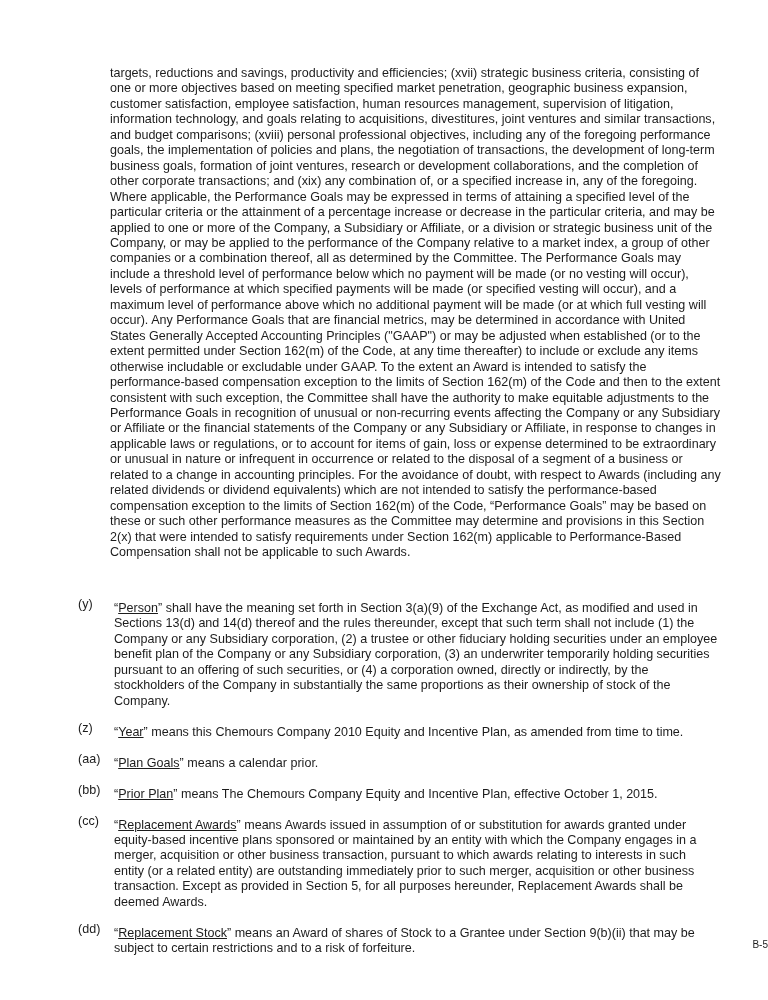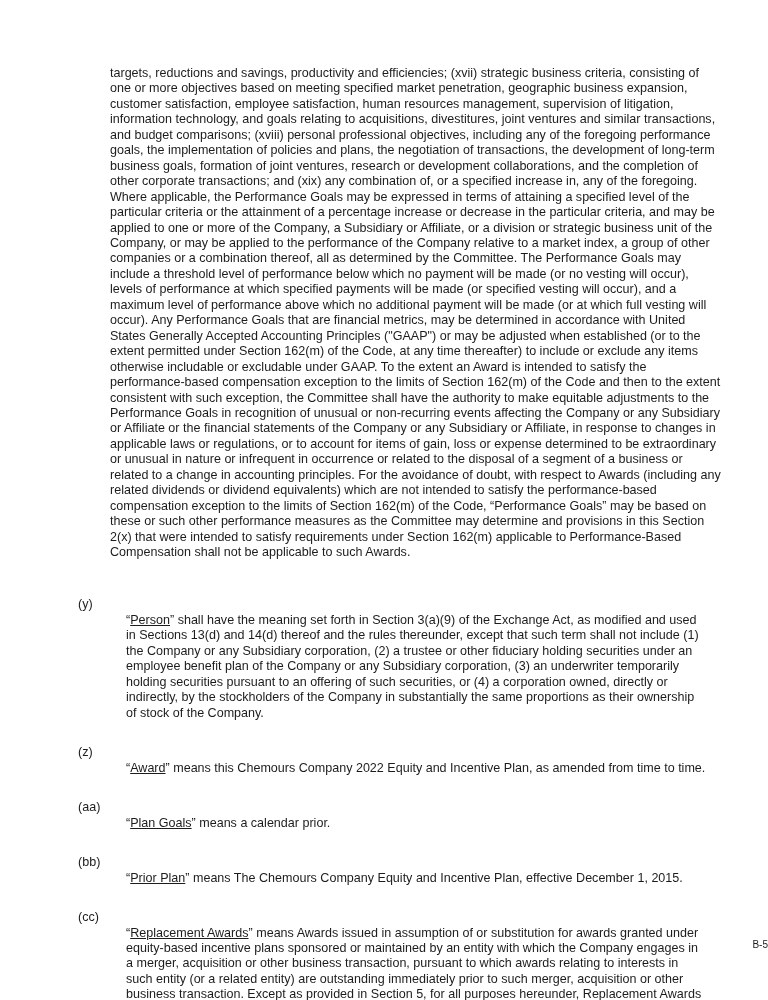--- a/index.html
+++ b/index.html
@@ -44,21 +44,21 @@
     display: flex;
     margin: 0 0 7.5px 0;
   }
   .def-label {
     flex: 0 0 32px;
     width: 32px;
     white-space: nowrap;
   }
   .def-body {
     flex: 1 1 auto;
-    margin: 16px;
+    margin: 4px;
   }
   .term {
     text-decoration: underline;
     text-underline-offset: 1px;
   }
   .footer {
     position: absolute;
     left: 0;
     width: 768px;
     top: 937px;
@@ -75,31 +75,31 @@
 
   <ol class="defs">
 
     <li class="def">
       <span class="def-label">(y)</span>
       <p class="def-body"><span>“</span><span class="term">Person</span><span>”</span><span> shall have the meaning set forth in Section 3(a)(9) of the Exchange Act, as modified and used in Sections 13(d) and 14(d) thereof and the rules thereunder, except that such term shall not include (1) the Company or any Subsidiary corporation, (2) a trustee or other fiduciary holding securities under an employee benefit plan of the Company or any Subsidiary corporation, (3) an underwriter temporarily holding securities pursuant to an offering of such securities, or (4) a corporation owned, directly or indirectly, by the stockholders of the Company in substantially the same proportions as their ownership of stock of the Company.</span></p>
     </li>
 
     <li class="def">
       <span class="def-label">(z)</span>
-      <p class="def-body"><span>“</span><span class="term">Award</span><span>”</span><span> means this Chemours Company 2022 Equity and Incentive Plan, as amended from time to time.</span></p>
+      <p class="def-body"><span>“</span><span class="term">Year</span><span>”</span><span> means this Chemours Company 2010 Equity and Incentive Plan, as amended from time to time.</span></p>
     </li>
 
     <li class="def">
       <span class="def-label">(aa)</span>
       <p class="def-body"><span>“</span><span class="term">Plan Goals</span><span>”</span><span> means a calendar prior.</span></p>
     </li>
 
     <li class="def">
       <span class="def-label">(bb)</span>
-      <p class="def-body"><span>“</span><span class="term">Prior Plan</span><span>”</span><span> means The Chemours Company Equity and Incentive Plan, effective December 1, 2015.</span></p>
+      <p class="def-body"><span>“</span><span class="term">Prior Plan</span><span>”</span><span> means The Chemours Company Equity and Incentive Plan, effective October 1, 2015.</span></p>
     </li>
 
     <li class="def">
       <span class="def-label">(cc)</span>
       <p class="def-body"><span>“</span><span class="term">Replacement Awards</span><span>”</span><span> means Awards issued in assumption of or substitution for awards granted under equity-based incentive plans sponsored or maintained by an entity with which the Company engages in a merger, acquisition or other business transaction, pursuant to which awards relating to interests in such entity (or a related entity) are outstanding immediately prior to such merger, acquisition or other business transaction. Except as provided in Section 5, for all purposes hereunder, Replacement Awards shall be deemed Awards.</span></p>
     </li>
 
     <li class="def">
       <span class="def-label">(dd)</span>
       <p class="def-body"><span>“</span><span class="term">Replacement Stock</span><span>”</span><span> means an Award of shares of Stock to a Grantee under Section 9(b)(ii) that may be subject to certain restrictions and to a risk of forfeiture.</span></p>

